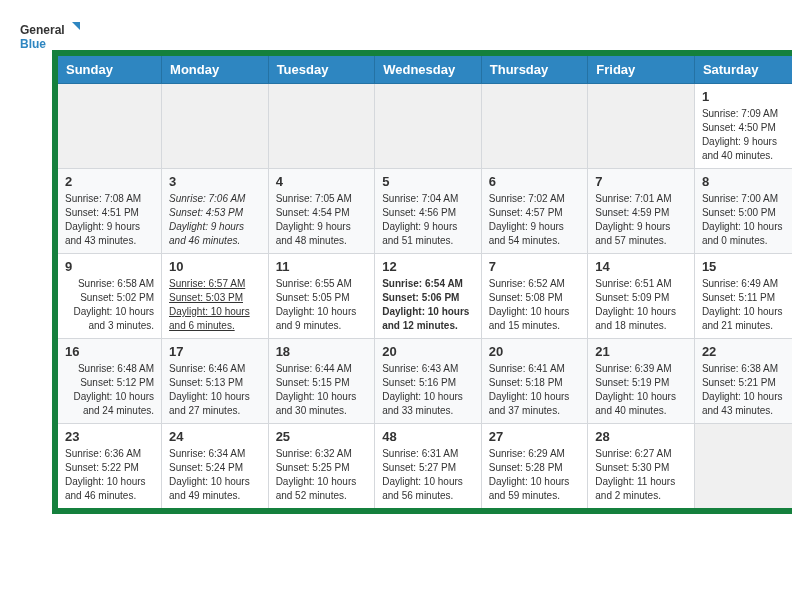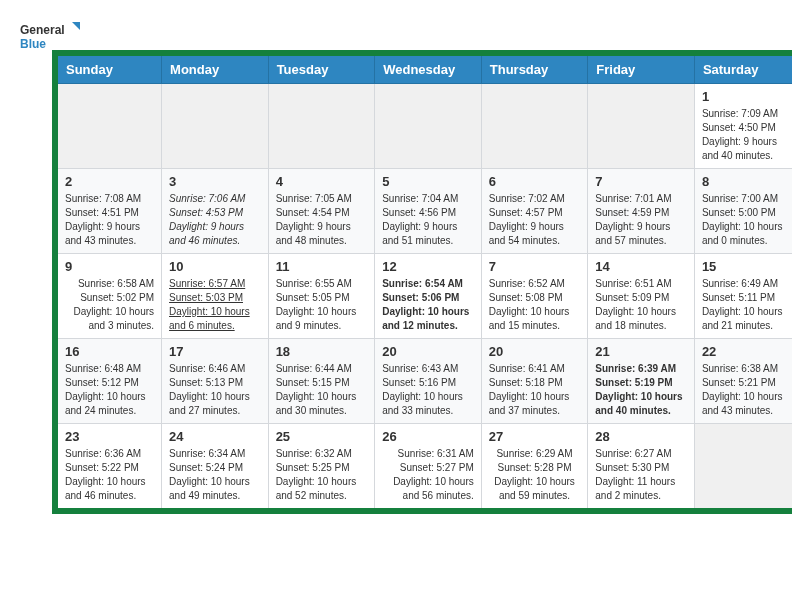--- a/index.html
+++ b/index.html
@@ -204,21 +204,21 @@
         <td>
           <span class="day-num">15</span>
           <div class="day-info" style="white-space: pre-line;">Sunrise: 6:49 AM
 Sunset: 5:11 PM
 Daylight: 10 hours and 21 minutes.</div>
         </td>
       </tr>
       <tr>
         <td>
           <span class="day-num">16</span>
-          <div class="day-info" style="white-space: pre-line;">Sunrise: 6:48 AM
+          <div class="day-info" style="white-space: pre-line; text-align: right;">Sunrise: 6:48 AM
 Sunset: 5:12 PM
 Daylight: 10 hours and 24 minutes.</div>
         </td>
         <td>
           <span class="day-num">17</span>
           <div class="day-info" style="white-space: pre-line;">Sunrise: 6:46 AM
 Sunset: 5:13 PM
 Daylight: 10 hours and 27 minutes.</div>
         </td>
         <td>
@@ -234,21 +234,21 @@
 Daylight: 10 hours and 33 minutes.</div>
         </td>
         <td>
           <span class="day-num">20</span>
           <div class="day-info" style="white-space: pre-line;">Sunrise: 6:41 AM
 Sunset: 5:18 PM
 Daylight: 10 hours and 37 minutes.</div>
         </td>
         <td>
           <span class="day-num">21</span>
-          <div class="day-info" style="white-space: pre-line; font-weight: bold;">Sunrise: 6:39 AM
+          <div class="day-info" style="white-space: pre-line;">Sunrise: 6:39 AM
 Sunset: 5:19 PM
 Daylight: 10 hours and 40 minutes.</div>
         </td>
         <td>
           <span class="day-num">22</span>
           <div class="day-info" style="white-space: pre-line;">Sunrise: 6:38 AM
 Sunset: 5:21 PM
 Daylight: 10 hours and 43 minutes.</div>
         </td>
       </tr>
@@ -265,28 +265,28 @@
 Sunset: 5:24 PM
 Daylight: 10 hours and 49 minutes.</div>
         </td>
         <td>
           <span class="day-num">25</span>
           <div class="day-info" style="white-space: pre-line;">Sunrise: 6:32 AM
 Sunset: 5:25 PM
 Daylight: 10 hours and 52 minutes.</div>
         </td>
         <td>
-          <span class="day-num">26</span>
-          <div class="day-info" style="white-space: pre-line; text-align: right;">Sunrise: 6:31 AM
+          <span class="day-num">48</span>
+          <div class="day-info" style="white-space: pre-line;">Sunrise: 6:31 AM
 Sunset: 5:27 PM
 Daylight: 10 hours and 56 minutes.</div>
         </td>
         <td>
           <span class="day-num">27</span>
-          <div class="day-info" style="white-space: pre-line; text-align: center;">Sunrise: 6:29 AM
+          <div class="day-info" style="white-space: pre-line;">Sunrise: 6:29 AM
 Sunset: 5:28 PM
 Daylight: 10 hours and 59 minutes.</div>
         </td>
         <td>
           <span class="day-num">28</span>
           <div class="day-info" style="white-space: pre-line;">Sunrise: 6:27 AM
 Sunset: 5:30 PM
 Daylight: 11 hours and 2 minutes.</div>
         </td>
         <td class="empty-cell"></td>

